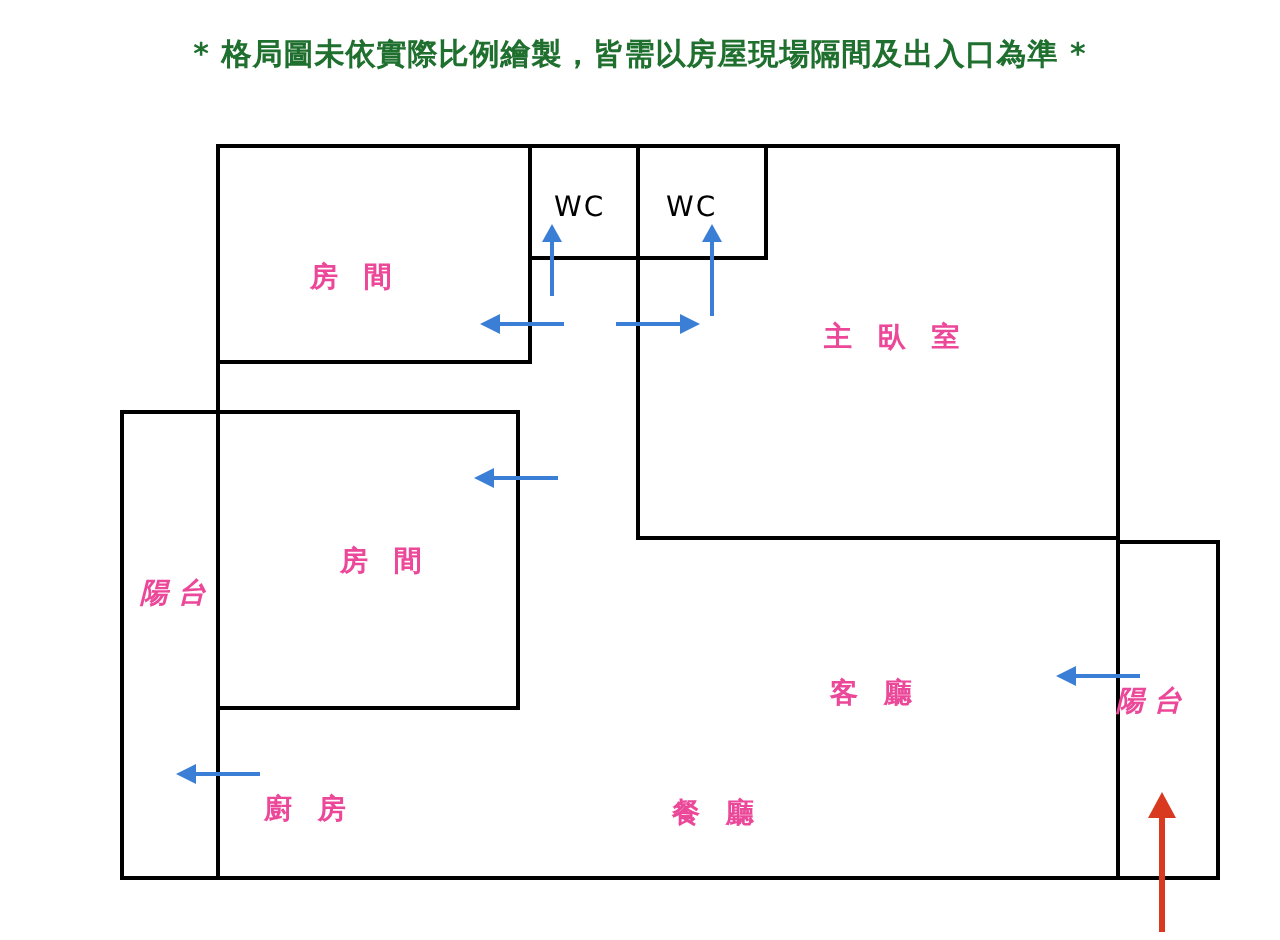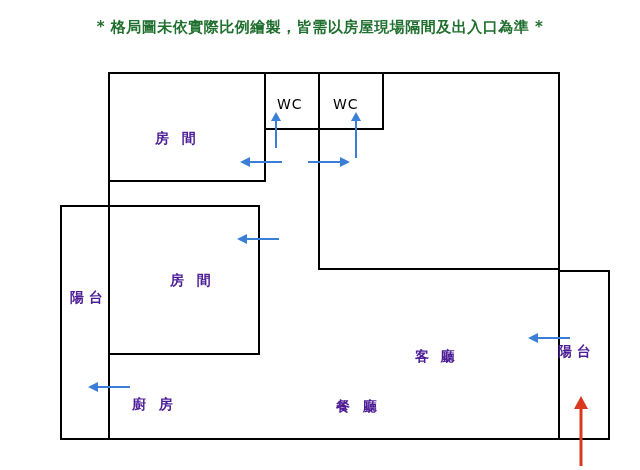--- a/index.html
+++ b/index.html
@@ -29,31 +29,32 @@
     font-weight: bold;
     letter-spacing: 0.5px;
   }
   
   .wall {
     position: absolute;
     background: #000000;
   }
   .room-label {
     position: absolute;
-    color: #4c1d95;
+    color: #ec4899;
     font-size: 14px;
     font-weight: bold;
     letter-spacing: 4px;
     white-space: nowrap;
   }
   .room-label.vertical {
     letter-spacing: 0;
     line-height: 19px;
     text-align: center;
     width: 18px;
+    font-style: italic;
   }
   .wc-label {
     position: absolute;
     color: #000000;
     font-size: 14px;
     font-weight: normal;
     letter-spacing: 1px;
   }
   
   .arrow {
@@ -98,21 +99,22 @@
 
   <div class="wall" style="left:110px; top:180px; width:156px; height:2px;"></div>
 
   <div class="wall" style="left:258px; top:205px; width:2px; height:150px;"></div>
   <div class="wall" style="left:110px; top:353px; width:150px; height:2px;"></div>
 
   <div class="wall" style="left:264px; top:182px; width:2px; height:0px;"></div>
 
   <div class="room-label" style="left:155px; top:130px;">房 間</div>
   <div class="room-label" style="left:170px; top:272px;">房 間</div>
-  <div class="room-label" style="left:415px; top:348px;font-family:Liberation Serif, serif;">客 廳</div>
+  <div class="room-label" style="left:412px; top:160px;">主 臥 室</div>
+  <div class="room-label" style="left:415px; top:338px;">客 廳</div>
   <div class="room-label" style="left:310px; top:398px;margin-left:26px;">餐 廳</div>
   <div class="room-label" style="left:132px; top:396px;">廚 房</div>
   <div class="room-label vertical" style="left:70px; top:287px; width:20px; letter-spacing:0; line-height:20px;">陽 台</div>
   <div class="room-label vertical" style="left:558px; top:341px; width:20px; letter-spacing:0; line-height:20px;">陽 台</div>
 
   <div class="wc-label" style="left:277px; top:96px;">WC</div>
   <div class="wc-label" style="left:333px; top:96px;">WC</div>
 
   <div class="arrow" style="left:268px; top:112px;">
     <svg width="16" height="36" viewBox="0 0 16 36">

